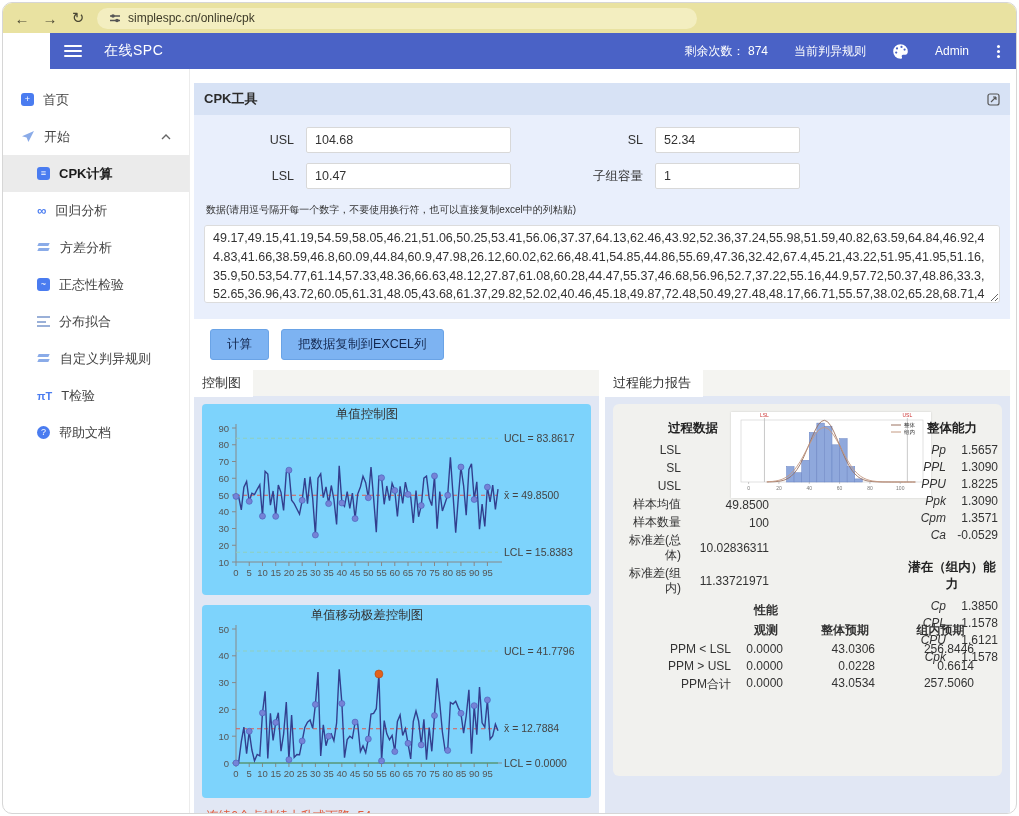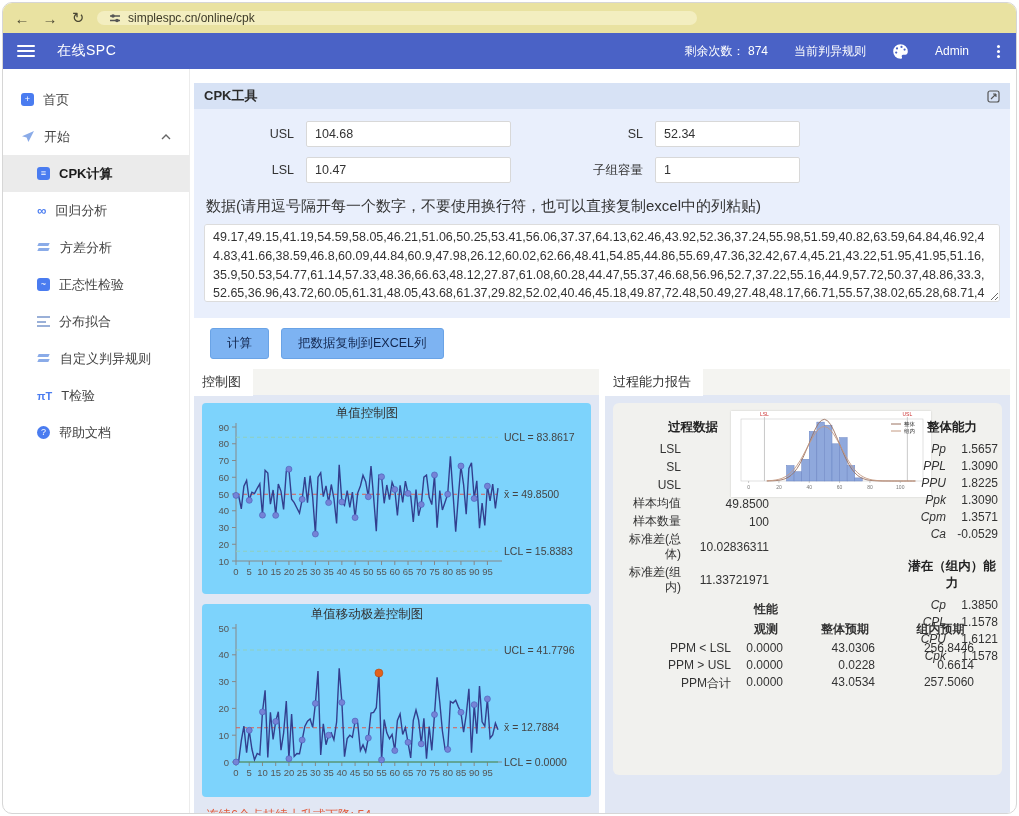--- a/index.html
+++ b/index.html
@@ -3,25 +3,25 @@
 <meta charset="utf-8">
 <style>
   * { box-sizing: border-box; }
   html,body { margin:0; padding:0; background:#fff; }
   body { width:1019px; height:816px; position:relative; font-family:"Liberation Sans","DejaVu Sans",sans-serif; color:#333; }
   .frame { position:absolute; left:2px; top:2px; width:1015px; height:812px; border:1px solid #d6d6d6; border-radius:10px; overflow:hidden; background:#fff; }
 
   
   .browser-bar { height:30px; background:#e9e2a1; display:flex; align-items:center; padding:0 10px; gap:10px; }
   .nav-ic { font-size:15px; color:#4a4733; width:18px; text-align:center; cursor:pointer; }
-  .url-pill { background:#f3eec0; border-radius:13px; height:14px; display:flex; align-items:center; gap:7px; padding:0 12px; width:600px; }
+  .url-pill { background:#f3eec0; border-radius:13px; height:21px; display:flex; align-items:center; gap:7px; padding:0 12px; width:600px; }
   .url-text { font-size:12px; color:#3d3a28; }
 
   
-  .app-header { height:36px; background:#4a62c6; display:flex; align-items:center; color:#fff; padding:0 14px; }
+  .app-header { height:36px; background:#4a62c6; display:flex; align-items:center; color:#fff; padding:0 14px;margin-left:47px; }
   .hamburger { width:18px; display:flex; flex-direction:column; gap:3px; cursor:pointer; margin-right:22px; }
   .hamburger span { height:2px; background:#fff; border-radius:1px; }
   .app-title { font-size:14px; letter-spacing:.5px; }
   .header-right { margin-left:auto; display:flex; align-items:center; gap:26px; font-size:12px; }
   .kebab { display:flex; flex-direction:column; gap:2px; padding:2px; cursor:pointer; }
   .kebab i { width:3px; height:3px; background:#fff; border-radius:50%; }
 
   
   .body-row { display:flex; height:744px; }
   .sidebar { width:187px; border-right:1px solid #ececec; padding-top:12px; flex-shrink:0; }
@@ -35,27 +35,27 @@
   .icon-layers { width:14px; height:11px; position:relative; flex-shrink:0; }
   .icon-layers i { position:absolute; left:1px; width:11px; height:3px; background:#8aabe8; transform:skewX(-25deg); }
   .icon-layers i:nth-child(1){ top:1px; } .icon-layers i:nth-child(2){ top:6px; }
   .icon-lines { width:13px; height:11px; display:flex; flex-direction:column; justify-content:space-between; flex-shrink:0; }
   .icon-lines i { height:2px; background:#9ab0d8; }
   .icon-lines i:nth-child(2){ width:70%; }
 
   .main { flex:1; padding:14px 6px 0 4px; }
 
   
-  .panel-strip { height:26px; background:#d7e2f5; display:flex; align-items:center; padding:0 10px; font-size:13px; font-weight:bold; color:#2b2b2b; }
+  .panel-strip { height:32px; background:#d7e2f5; display:flex; align-items:center; padding:0 10px; font-size:13px; font-weight:bold; color:#2b2b2b; }
   .panel-strip .spacer { flex:1; }
   .form-panel { background:#e9effc; padding:12px 10px 12px 10px; }
   .form-grid { display:grid; grid-template-columns:70px 205px 120px 145px; gap:10px 12px; align-items:center; margin-left:20px; }
   .f-label { text-align:right; font-size:12.5px; color:#333; }
   .f-input { height:26px; border:1px solid #d8d8d8; border-radius:2px; background:#fff; font-size:12.5px; padding:0 8px; color:#333; width:100%; font-family:inherit; }
-  .data-label { font-size:15px; color:#333; margin:14px 0 8px 2px; }
+  .data-label { font-size:10px; color:#333; margin:14px 0 8px 2px; }
   .data-textarea { width:100%; height:78px; border:1px solid #dcdcdc; border-radius:3px; font-size:12.5px; line-height:1.5; padding:3px 8px; color:#333; font-family:inherit; resize:vertical; overflow-y:scroll; background:#fff; }
   .data-textarea::-webkit-scrollbar { width:9px; }
   .data-textarea::-webkit-scrollbar-thumb { background:#3f7fe8; border-radius:5px; }
   .data-textarea::-webkit-scrollbar-track { background:#f3f3f3; }
   .btn-row { display:flex; gap:12px; margin:10px 0 10px 16px; }
   .btn { background:#7db3f2; border:1px solid #6aa3e6; border-radius:3px; color:#12264e; font-size:12.5px; padding:6px 16px; cursor:pointer; font-family:inherit; }
 
   
   .columns { display:flex; gap:6px; margin-top:8px; }
   .col-left { width:405px; } .col-right { flex:1; }

